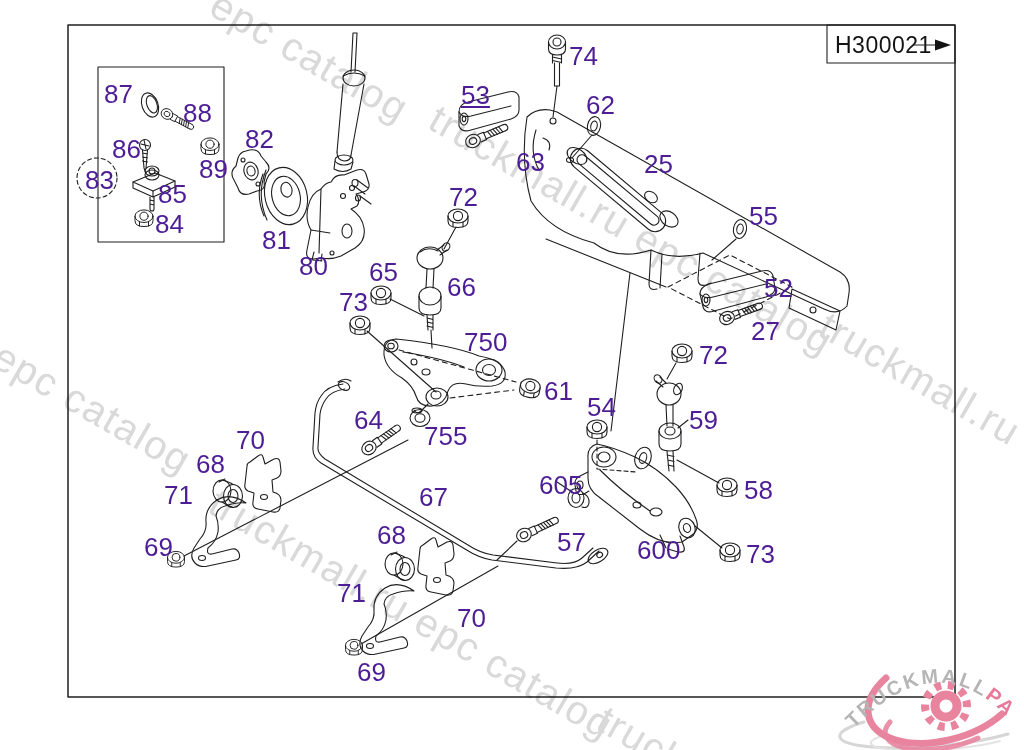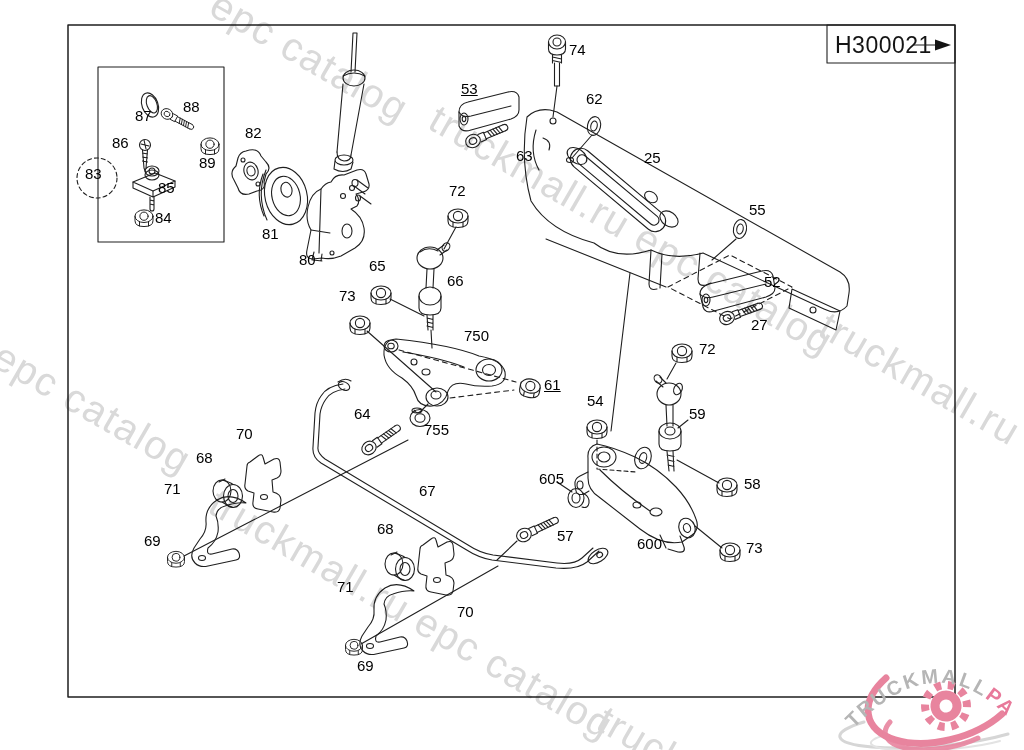--- a/index.html
+++ b/index.html
@@ -18,21 +18,21 @@
   svg.art{position:absolute;left:0;top:0;z-index:1;}
   .ln{fill:none;stroke:var(--ink);stroke-width:1.1;stroke-linecap:round;stroke-linejoin:round;}
   .thick{stroke-width:1.5;}
   .dsh{stroke-dasharray:5 4;}
   .dsh2{stroke-dasharray:4 3;}
   .fillink{fill:#141414;stroke:none;}
   text.ref{fill:#141414;stroke:none;font:23px "Liberation Sans",sans-serif;letter-spacing:.5px;}
   .wm-layer{position:absolute;left:0;top:0;width:100%;height:100%;z-index:2;mix-blend-mode:multiply;pointer-events:none;}
   .wm{position:absolute;font-size:40px;letter-spacing:1.5px;color:var(--wm);white-space:nowrap;transform-origin:0 0;}
   #labelLayer{position:absolute;left:0;top:0;width:100%;height:100%;z-index:3;}
-  .plabel{position:absolute;font-size:15px;color:#000000;line-height:1.1;cursor:pointer;}
+  .plabel{position:absolute;font-size:26px;color:#4c1d95;line-height:1.1;cursor:pointer;}
   svg.logo-svg{position:absolute;left:0;top:0;z-index:4;pointer-events:none;}
   .swoosh{fill:none;stroke:var(--pink);stroke-width:7;stroke-linecap:round;}
   .swoosh.thin{stroke-width:5;opacity:.9;}
   .shadow-arc{fill:none;stroke:var(--shadow);stroke-width:3;stroke-linecap:round;}
   .shadow-arc2{fill:none;stroke:#e3e3e3;stroke-width:2;stroke-linecap:round;}
   .gear-teeth{fill:none;stroke:var(--pink);stroke-width:8;stroke-dasharray:6.6 6.6;}
   .gear-body{fill:var(--pink);stroke:none;}
   .gear-hole{fill:#ffffff;stroke:none;}
   .logo-txt{font:bold 20px "Liberation Sans",sans-serif;letter-spacing:2.5px;stroke:none;}
   .t-gray{fill:var(--gray);}
@@ -344,36 +344,36 @@
   <div id="labelLayer">
       <div class="plabel" style="left: 569px; top: 42px;">74</div>
       <div class="plabel" style="left: 461px; top: 81px; text-decoration: underline;">53</div>
       <div class="plabel" style="left: 586px; top: 91px;">62</div>
       <div class="plabel" style="left: 474px; top: 148px; margin-left: 42px;">63</div>
       <div class="plabel" style="left: 644px; top: 150px;">25</div>
       <div class="plabel" style="left: 749px; top: 202px;">55</div>
       <div class="plabel" style="left: 764px; top: 274px;">52</div>
       <div class="plabel" style="left: 751px; top: 317px;">27</div>
       <div class="plabel" style="left: 699px; top: 341px;">72</div>
-      <div class="plabel" style="left: 135px; top: 80px; margin-top: 28px;">87</div>
+      <div class="plabel" style="left: 104px; top: 80px;">87</div>
       <div class="plabel" style="left: 183px; top: 99px;">88</div>
       <div class="plabel" style="left: 245px; top: 125px;">82</div>
       <div class="plabel" style="left: 112px; top: 135px;">86</div>
       <div class="plabel" style="left: 199px; top: 155px;">89</div>
       <div class="plabel" style="left: 85px; top: 166px;">83</div>
       <div class="plabel" style="left: 158px; top: 180px;">85</div>
       <div class="plabel" style="left: 155px; top: 210px;">84</div>
       <div class="plabel" style="left: 262px; top: 226px; text-align: right;">81</div>
       <div class="plabel" style="left: 299px; top: 252px;">80</div>
       <div class="plabel" style="left: 449px; top: 183px;">72</div>
       <div class="plabel" style="left: 369px; top: 258px;">65</div>
       <div class="plabel" style="left: 447px; top: 273px;">66</div>
       <div class="plabel" style="left: 339px; top: 288px;">73</div>
       <div class="plabel" style="left: 464px; top: 328px;">750</div>
-      <div class="plabel" style="left: 544px; top: 377px; text-decoration: underline;">61</div>
+      <div class="plabel" style="left: 544px; top: 377px;">61</div>
       <div class="plabel" style="left: 354px; top: 406px;">64</div>
       <div class="plabel" style="left: 424px; top: 422px;">755</div>
       <div class="plabel" style="left: 587px; top: 393px;">54</div>
       <div class="plabel" style="left: 689px; top: 406px;">59</div>
       <div class="plabel" style="left: 539px; top: 471px;">605</div>
       <div class="plabel" style="left: 744px; top: 476px;">58</div>
       <div class="plabel" style="left: 637px; top: 536px;">600</div>
       <div class="plabel" style="left: 746px; top: 540px;">73</div>
       <div class="plabel" style="left: 557px; top: 528px;">57</div>
       <div class="plabel" style="left: 419px; top: 483px;">67</div>

